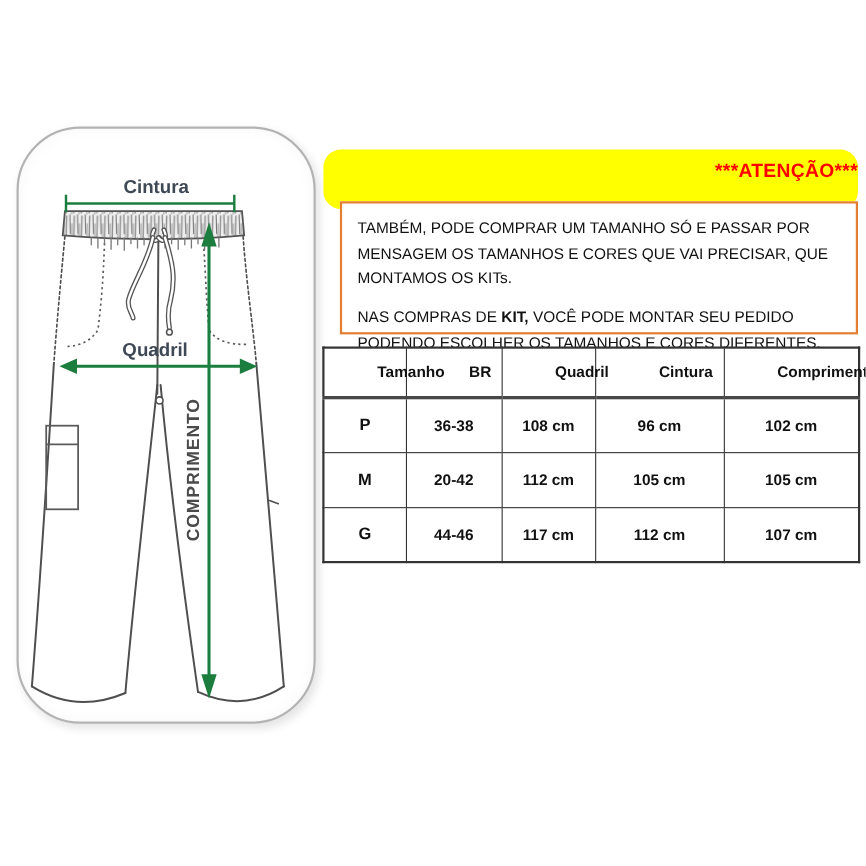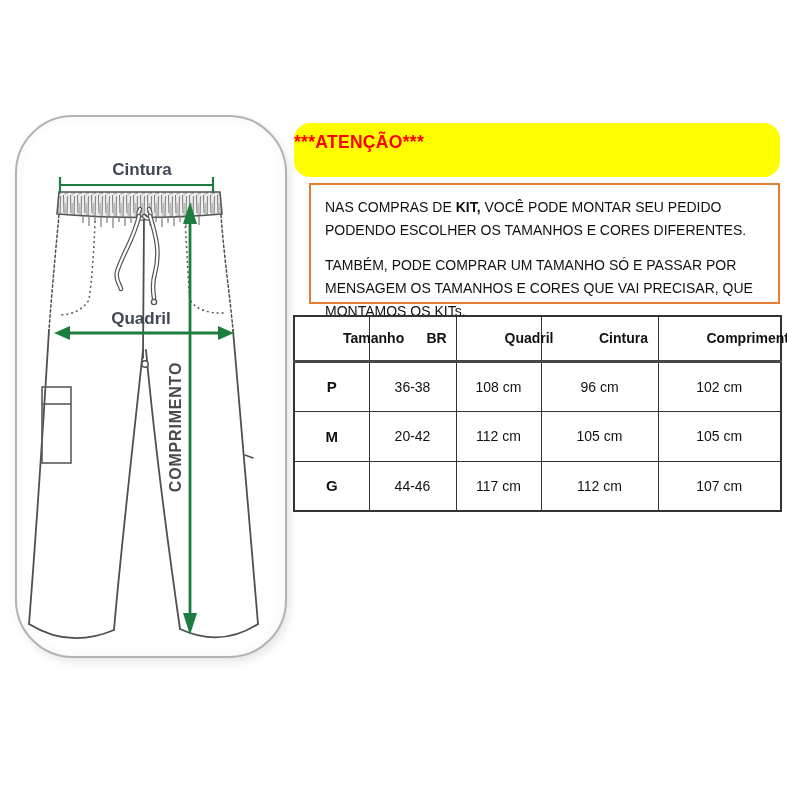--- a/index.html
+++ b/index.html
@@ -34,24 +34,24 @@
     font-family: "Liberation Sans", sans-serif;
     font-size: 16px;
     font-weight: 600;
     letter-spacing: 0.8px;
     fill: #4a4a4a;
   }
 
   
   .banner {
     position: absolute;
-    left: 294px; top: 123px;
+    left: 294px; top: 136px;
     width: 486px; height: 54px;
     background: #FFFF00;
-    text-align: left;
+    text-align: right;
     padding-top: 9px;
     border-radius: 16px;
   }
   .banner .banner-text {
     color: #FF0000;
     font-weight: bold;
     font-size: 17.5px;
     letter-spacing: 0.3px;
   }
 
@@ -90,21 +90,21 @@
     font-size: 14px;
     color: #111111;
     background: #ffffff;
   }
   .size-table thead th {
     height: 45px;
     font-weight: bold;
     border-bottom: 3px solid #474747;
     padding-left: 48px;
   }
-  .size-table tbody td { height: 50px; }
+  .size-table tbody td { height: 50px; font-weight: bold; }
   .size-table td.size-cell { font-weight: bold; font-size: 15px; }
   .col-tamanho { width: 75px; }
   .col-br { width: 87px; }
   .col-quadril { width: 85px; }
   .col-cintura { width: 117px; }
   .col-comprimento { width: 123px; }
 </style>
 </head>
 <body>
 
@@ -210,22 +210,22 @@
       <text x="124" y="207" text-anchor="middle" class="dim-label">Quadril</text>
       <text x="159" y="315" text-anchor="middle" class="dim-label-vert" transform="rotate(-90 159 310)">COMPRIMENTO</text>
     </svg>
   </div>
 
   <div class="banner">
     <span class="banner-text">***ATENÇÃO***</span>
   </div>
 
   <div class="notice">
+    <p>TAMBÉM, PODE COMPRAR UM TAMANHO SÓ E PASSAR POR MENSAGEM OS TAMANHOS E CORES QUE VAI PRECISAR, QUE MONTAMOS OS KITs.</p>
     <p><span>NAS COMPRAS DE </span><b>KIT,</b><span> VOCÊ PODE MONTAR SEU PEDIDO PODENDO ESCOLHER OS TAMANHOS E CORES DIFERENTES.</span></p>
-    <p>TAMBÉM, PODE COMPRAR UM TAMANHO SÓ E PASSAR POR MENSAGEM OS TAMANHOS E CORES QUE VAI PRECISAR, QUE MONTAMOS OS KITs.</p>
   </div>
 
   <div class="size-table-wrap">
     <table class="size-table">
       <colgroup>
         <col class="col-tamanho">
           <col class="col-br">
           <col class="col-quadril">
         <col class="col-cintura">
           <col class="col-comprimento">

